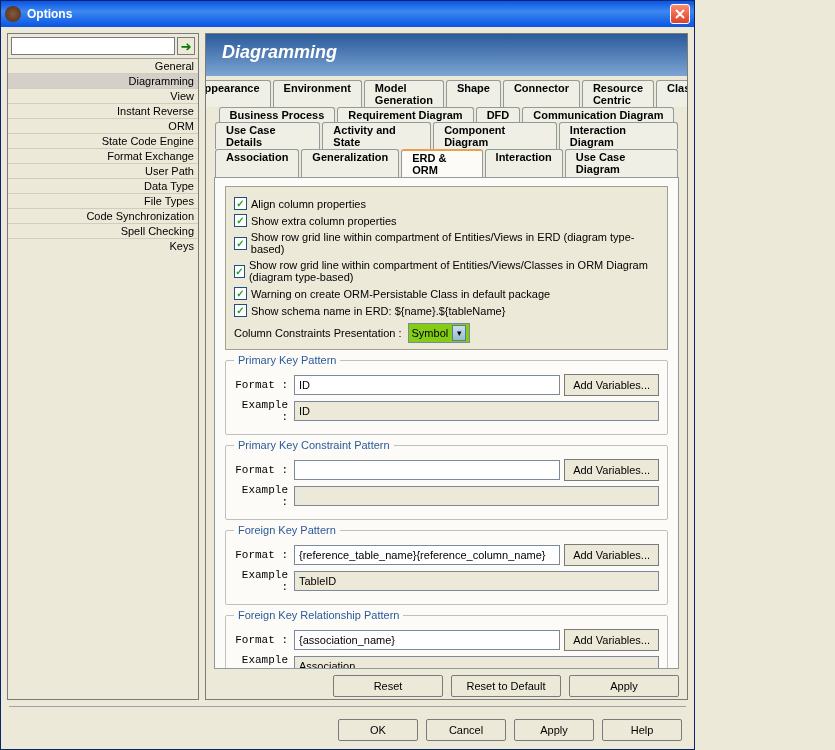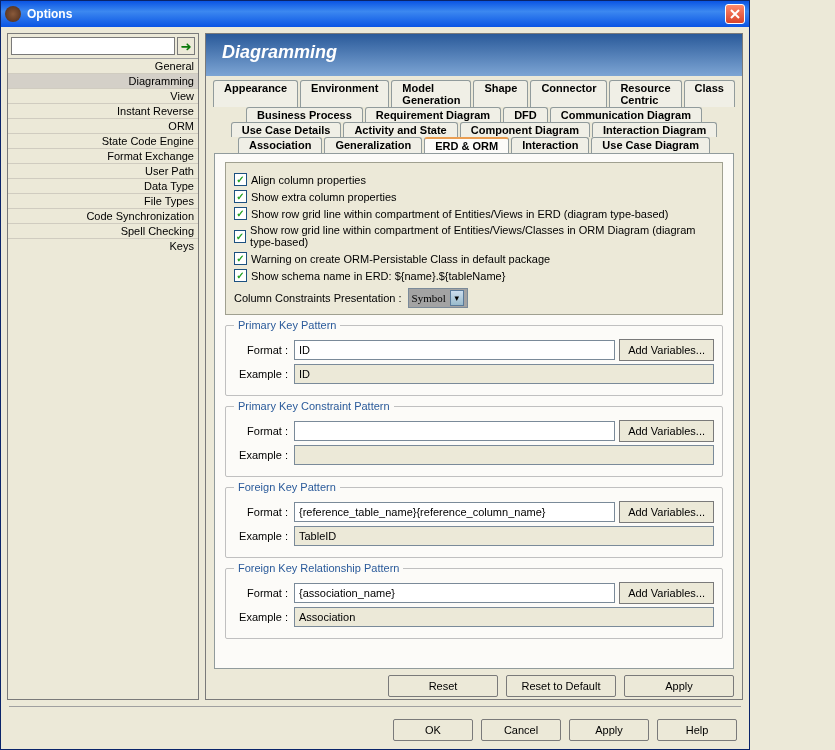--- a/index.html
+++ b/index.html
@@ -1,18 +1,18 @@
 <!DOCTYPE html>
 <html><head>
 <meta charset="utf-8">
 <style>
 * { box-sizing: border-box; margin: 0; padding: 0; }
 body { font-family: Tahoma, sans-serif; font-size: 11px; background: #ece9d8; overflow: hidden; }
 
-.window { width: 750px; height: 750px; background: #ece9d8; border: 1px solid #0a246a; display: flex; flex-direction: column; }
+.window { width: 695px; height: 750px; background: #ece9d8; border: 1px solid #0a246a; display: flex; flex-direction: column; }
 .titlebar { height: 26px; background: linear-gradient(to bottom, #0a54e4, #3c88f0 40%, #0a54e4); display: flex; align-items: center; padding: 0 4px; color: white; font-weight: bold; font-size: 12px; }
 .titlebar .app-icon { width: 16px; height: 16px; margin-right: 6px; background: radial-gradient(circle, #8a5a3a, #4a2a1a); border-radius: 50%; display: inline-flex; align-items: center; justify-content: center; font-size:10px; }
 .titlebar .close-btn { margin-left: auto; width: 20px; height: 20px; background: linear-gradient(to bottom, #ff8a6c, #d8432a); border: 1px solid #fff; border-radius: 3px; display: flex; align-items: center; justify-content: center; color: white; font-weight: bold; cursor: pointer; }
 
 .content { flex: 1; display: flex; flex-direction: column; padding: 6px; gap: 6px; overflow: hidden; }
 .main-row { flex: 1; display: flex; gap: 6px; overflow: hidden; }
 
 .sidebar { width: 192px; border: 1px solid #7a7a7a; background: #ece9d8; display: flex; flex-direction: column; }
 .sidebar-search { padding: 3px; display: flex; }
 .sidebar-search input { flex: 1; border: 1px solid #7a7a7a; height: 18px; padding: 1px 3px; font-size: 11px; }
@@ -30,28 +30,28 @@
 .tab { border: 1px solid #919b9c; border-bottom: none; border-radius: 3px 3px 0 0; background: #f0efe6; padding: 1px 10px; margin: 0 1px; cursor: pointer; font-size: 11px; position: relative; }
 .tab.active { background: #fcfbf8; border-top: 2px solid #ea9e52; z-index: 2; }
 
 .panel-body { flex: 1; margin: 0 8px 4px 8px; border: 1px solid #919b9c; background: #fcfbf8; overflow: hidden; position: relative; display: flex; }
 .panel-scroll { flex: 1; overflow-y: scroll; padding: 8px 10px; }
 
 .check-row { display: flex; align-items: center; margin: 4px 0; gap: 4px; }
 .check { width: 13px; height: 13px; border: 1px solid #1c5180; background: white; display: inline-flex; align-items: center; justify-content: center; color: #21a121; font-size: 10px; font-weight: bold; cursor: pointer; }
 .dark-section { background: #ece9d8; border: 1px solid #a0a090; padding: 6px 8px; margin-bottom: 10px; }
 .constraints-row { display: flex; align-items: center; margin-top: 6px; gap: 6px; }
-.dropdown { border: 1px solid #7a8a99; background: #a3a3a3; height: 20px; padding: 1px 3px; display: inline-flex; align-items: center; cursor: pointer; font-family: Liberation Serif, serif; }
+.dropdown { border: 1px solid #7a8a99; background: #84cc16; height: 20px; padding: 1px 3px; display: inline-flex; align-items: center; cursor: pointer; }
 .dropdown .dd-text { font-size: 11px; padding-right: 2px; }
 .dropdown .dd-arrow { width: 14px; height: 16px; background: linear-gradient(#cde, #9bc); border: 1px solid #5a7a9a; display: inline-flex; align-items: center; justify-content: center; margin-left: 2px; font-size:9px; }
 
 .fieldset { border: 1px solid #c0c0c0; border-radius: 2px; padding: 10px 8px 8px 8px; margin-bottom: 10px; position: relative; }
 .fieldset-title { position: absolute; top: -7px; left: 8px; background: #fcfbf8; padding: 0 4px; color: #2a5a9a; font-size: 11px; }
 .field-row { display: flex; align-items: center; margin: 3px 0; gap: 4px; }
-.field-label { width: 56px; text-align: right; padding-right: 2px; }
+.field-label { width: 56px; text-align: right; padding-right: 2px; font-family: Liberation Mono, monospace; }
 .field-input { flex: 1; border: 1px solid #7a8a99; height: 20px; padding: 2px 4px; font-size: 11px; background: white; }
 .field-input.readonly { background: #ece9d8; }
 .add-var-btn { border: 1px solid #7a7a7a; background: #ece9d8; height: 22px; padding: 0 8px; cursor: pointer; font-size: 11px; }
 
 .lower-buttons { display: flex; justify-content: flex-end; gap: 8px; padding: 2px 8px; }
 .lower-buttons button, .footer-buttons button { border: 1px solid #7a7a7a; background: #ece9d8; height: 22px; width: 110px; cursor: pointer; font-size: 11px; border-radius: 2px; }
 .footer-sep { height: 1px; background: #a0a0a0; margin: 0 2px; }
 .footer-buttons { display: flex; justify-content: flex-end; gap: 8px; padding: 6px 6px 2px 6px; }
 .footer-buttons button { width: 80px; }
 

